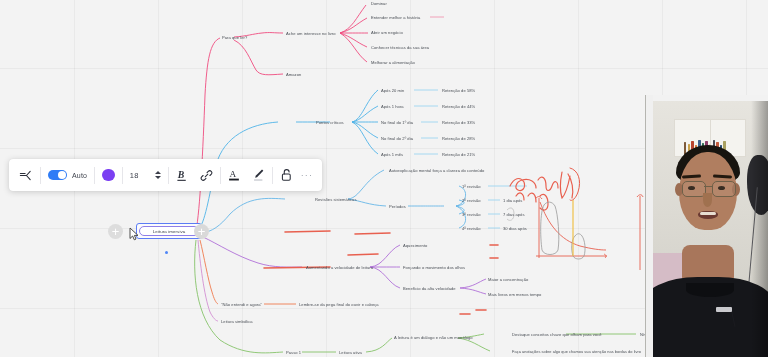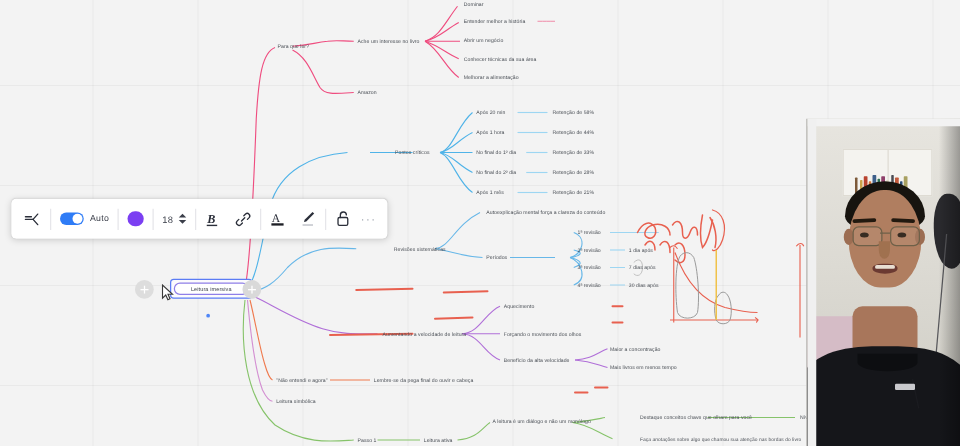--- a/index.html
+++ b/index.html
@@ -82,21 +82,21 @@
   .toggle{
     width:19px;height:10.5px;border-radius:6px;background:#2f7cf6;
     position:relative;margin-right:5px;
   }
   .toggle .knob{
     position:absolute;right:1px;top:1px;width:8.5px;height:8.5px;
     border-radius:50%;background:#fff;
   }
   .autolbl{font-size:7px;color:#3b3f4a;letter-spacing:.2px;}
   .swatch{width:12.5px;height:12.5px;border-radius:50%;background:#7b3ff2;}
-  .fsize{font-size:7.5px;color:#3b3f4a;margin-right:4px;letter-spacing:.3px;}
+  .fsize{font-size:7.5px;color:#3b3f4a;margin-right:16px;letter-spacing:.3px;}
   .spin{display:flex;flex-direction:column;gap:2px;align-items:center;}
   .spin i{display:block;width:0;height:0;border-left:3px solid transparent;border-right:3px solid transparent;}
   .spin i.up{border-bottom:3.4px solid #3b3f4a;}
   .spin i.dn{border-top:3.4px solid #3b3f4a;}
   .dots{font-size:9px;color:#9aa0aa;letter-spacing:1.2px;}
   
   #webcam{
     position:absolute;left:645px;top:95px;width:123px;height:262px;
     overflow:hidden;background:#cfcec9;
     border-left:1px solid rgba(0,0,0,.12);

